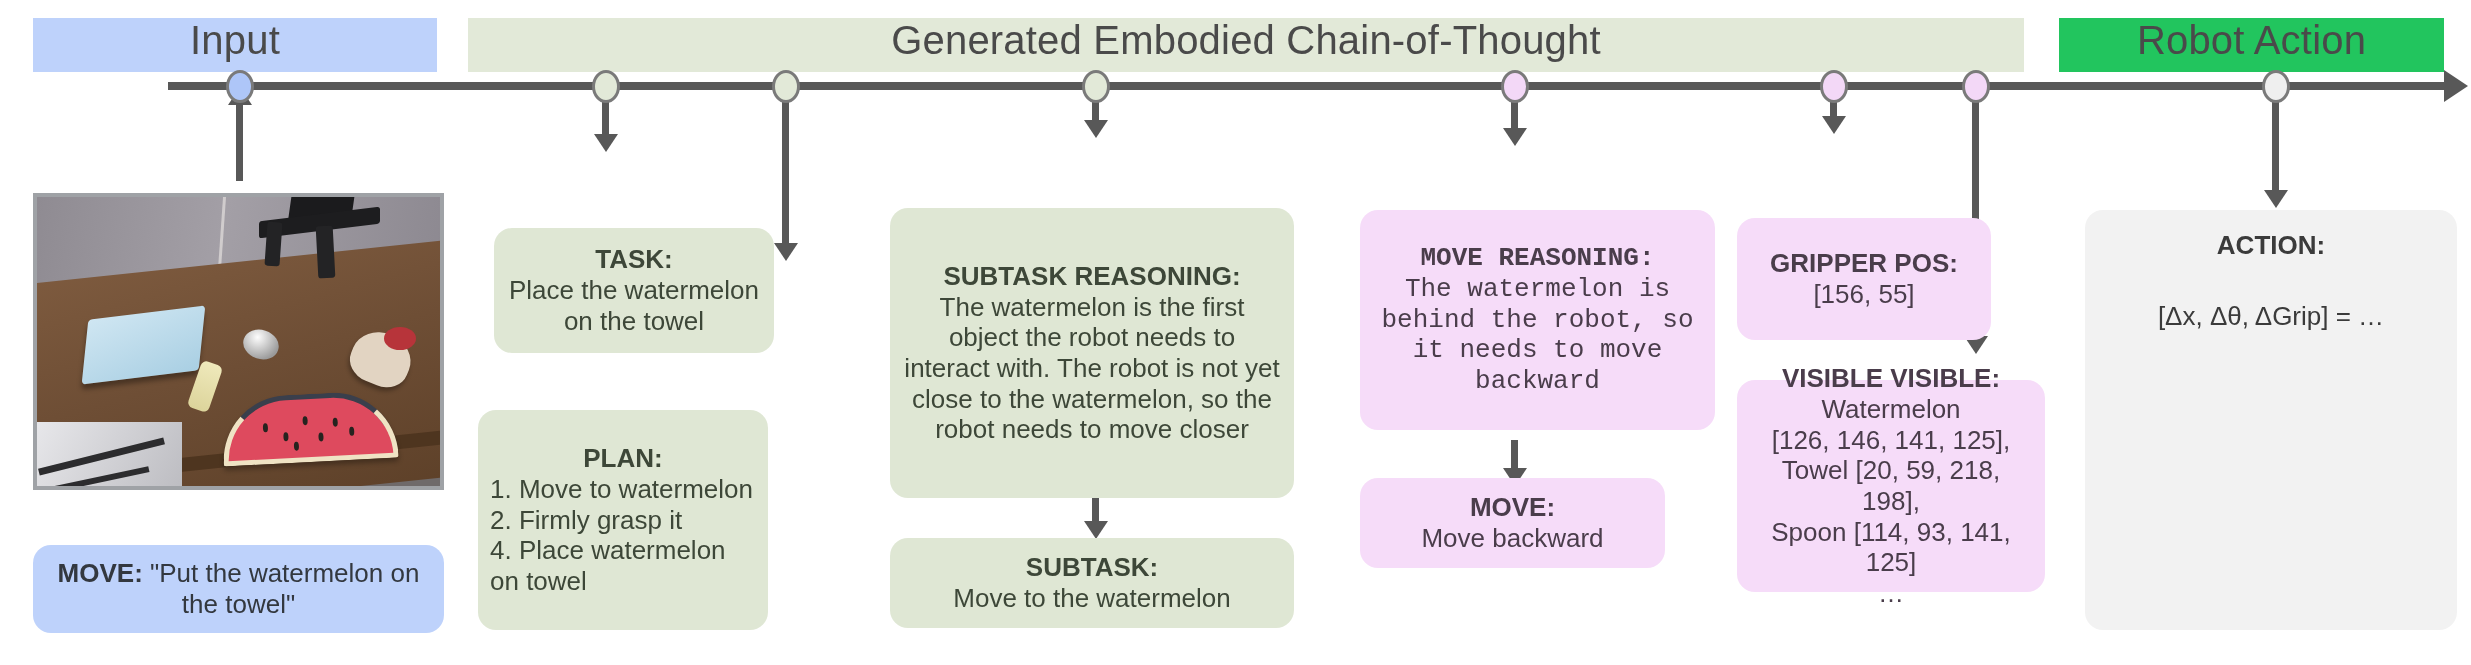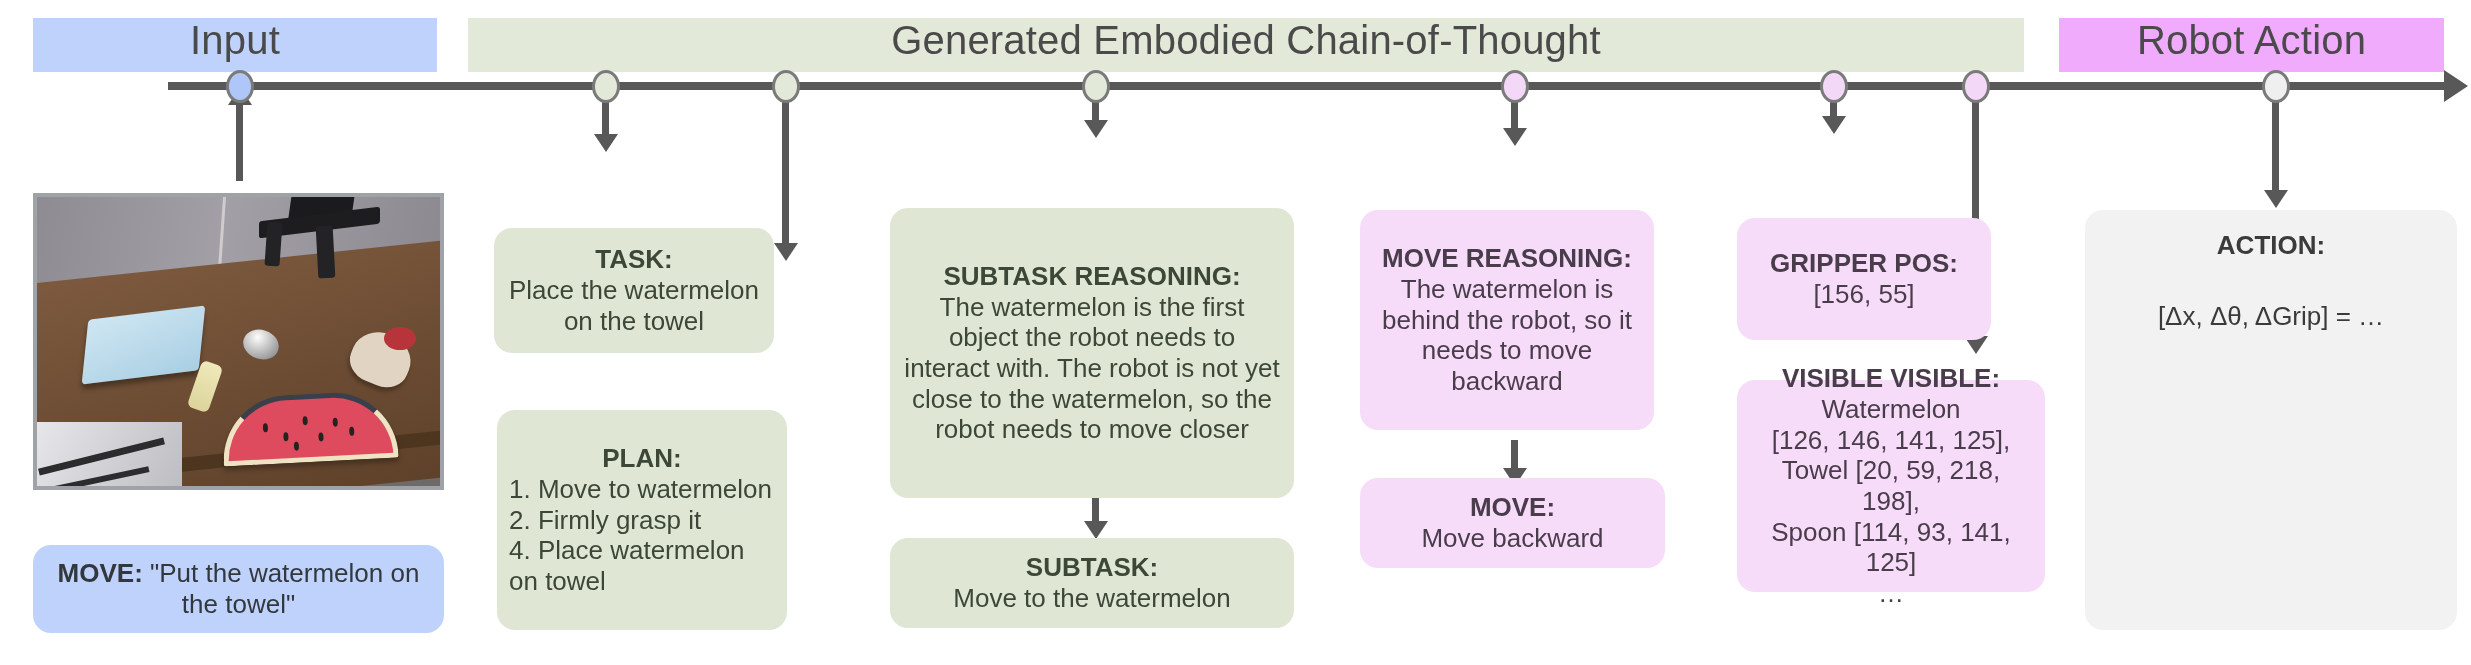--- a/index.html
+++ b/index.html
@@ -22,21 +22,21 @@
     height:54px;
     display:flex;
     align-items:flex-start;
     justify-content:center;
     color:#4a4a4a;
     font-size:40px;
     letter-spacing:.2px;
   }
   .band-input{ left:33px;  width:404px;  background:#bed2fb; }
   .band-cot  { left:468px; width:1556px; background:#e2e9d8; }
-  .band-robot{ left:2059px;width:385px;  background:#f0abfc; }
+  .band-robot{ left:2059px;width:385px;  background:#22c55e; }
 
   
   .axis{
     position:absolute;
     left:168px;
     top:82px;
     width:2280px;
     height:8px;
     background:#585858;
   }
@@ -281,38 +281,38 @@
       <span class="hd" style="display:inline">MOVE:</span>
       <span>"Put the watermelon on the towel"</span>
     </div>
   </div>
 
   <div class="box green" style="left:470px; top:228px; width:280px; height:125px;margin-left:24px;">
     <span class="hd">TASK:</span>
     <span>Place the watermelon on the towel</span>
   </div>
 
-  <div class="box green left-align" style="left:497px; top:410px; width:290px; height:220px; padding:8px 12px;">
+  <div class="box green left-align" style="left:478px; top:410px; width:290px; height:220px; padding:8px 12px;">
     <span class="hd" style="text-align:center">PLAN:</span>
     <span>1. Move to watermelon</span>
     <span>2. Firmly grasp it</span>
     <span>4. Place watermelon on towel</span>
   </div>
 
   <div class="box green" style="left:890px; top:538px; width:404px; height:90px;">
     <span class="hd">SUBTASK:</span>
     <span>Move to the watermelon</span>
   </div>
 
   <div class="box green" style="left:890px; top:208px; width:404px; height:290px;">
     <span class="hd">SUBTASK REASONING:</span>
     <span>The watermelon is the first object the robot needs to interact with. The robot is not yet close to the watermelon, so the robot needs to move closer</span>
   </div>
 
-  <div class="box pink" style="left:1360px; top:210px; width:294px; height:220px;">
+  <div class="box pink" style="left:1360px; top:210px; width:355px; height:220px;font-family:Liberation Mono, monospace;">
     <span class="hd">MOVE REASONING:</span>
     <span>The watermelon is behind the robot, so it needs to move backward</span>
   </div>
 
   <div class="box pink" style="left:1360px; top:478px; width:305px; height:90px;">
     <span class="hd">MOVE:</span>
     <span>Move backward</span>
   </div>
 
   <div class="box pink" style="left:1737px; top:218px; width:254px; height:122px;align-items:center;">

